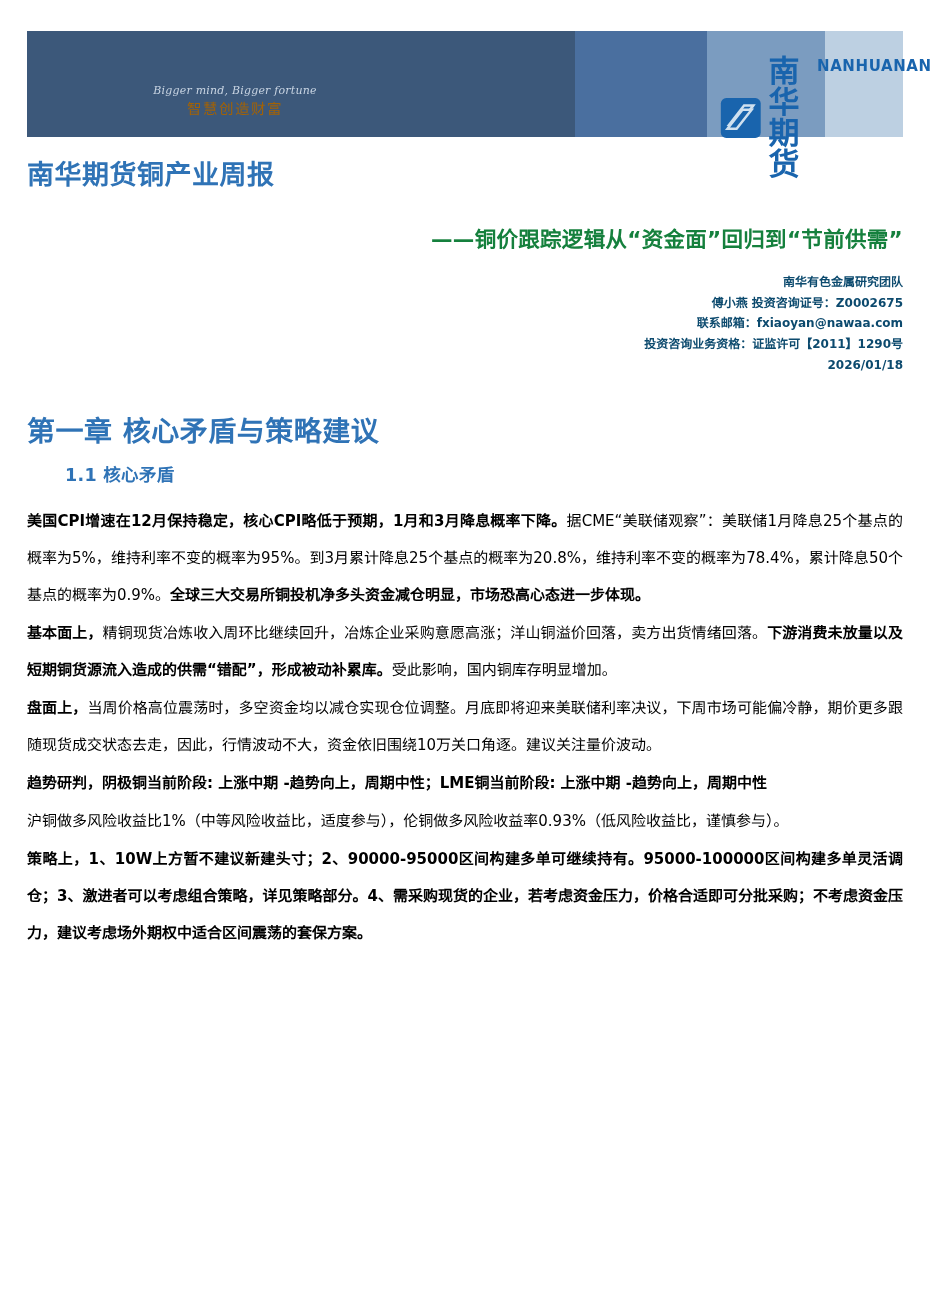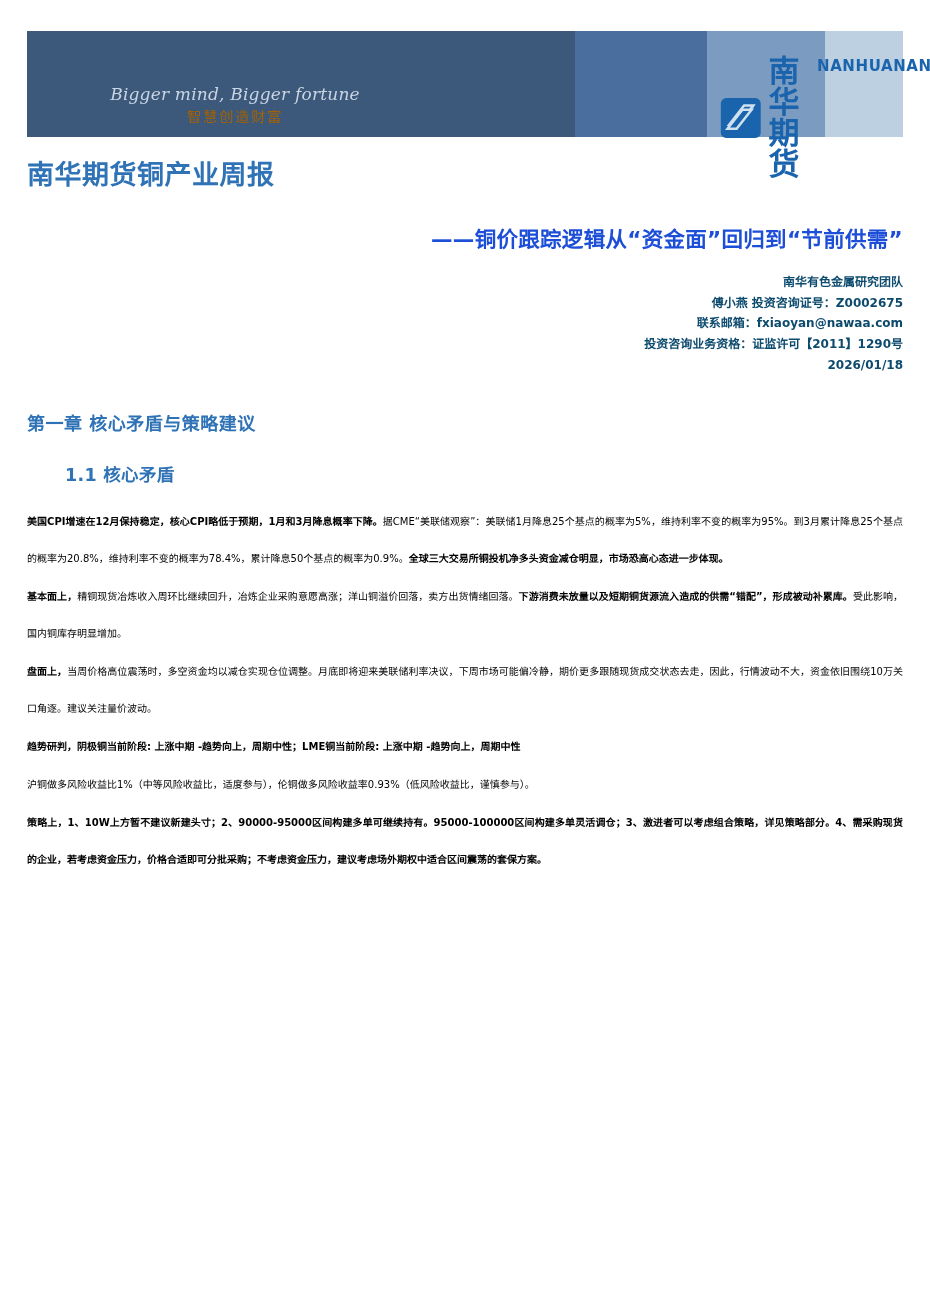--- a/index.html
+++ b/index.html
@@ -35,21 +35,21 @@
   .tagline-wrap {
     position: absolute;
     left: 85px;
     top: 84px;
     width: 300px;
     text-align: center;
     line-height: 1.28;
     pointer-events: none;
   }
   .tagline-en {
-    font-size: 17px;
+    font-size: 11px;
     color: #c9d5e3;
     letter-spacing: .2px;
     font-style: italic;
     font-family: "DejaVu Serif", "Liberation Serif", serif;
   }
   .tagline-cn {
     font-size: 14.5px;
     color: #a16207;
     letter-spacing: 1.5px;
     margin-top: 2px;
@@ -95,21 +95,21 @@
     font-weight: 700;
     color: #2f73b6;
     letter-spacing: .5px;
   }
   .doc-subtitle {
     position: absolute;
     right: 27px;
     top: 222px;
     font-size: 21.5px;
     font-weight: 700;
-    color: #1d4ed8;
+    color: #15803d;
     letter-spacing: .3px;
     white-space: nowrap;
   }
 
   
   .author-block {
     position: absolute;
     right: 27px;
     top: 272px;
     text-align: right;
@@ -118,21 +118,21 @@
     line-height: 1.72;
     font-weight: 700;
   }
   .author-block .line { white-space: nowrap; }
 
   
   .h1 {
     position: absolute;
     left: 27px;
     top: 409px;
-    font-size: 18px;
+    font-size: 28px;
     font-weight: 700;
     color: #2f73b6;
     letter-spacing: .5px;
   }
   .h2 {
     position: absolute;
     left: 27px;
     top: 461px;
     font-size: 17.5px;
     font-weight: 700;
@@ -143,21 +143,21 @@
 
   
   .body-wrap {
     position: absolute;
     left: 27px;
     top: 503px;
     width: 876px;
   }
   p.para {
     margin: 0 0 0 0;
-    font-size: 10px;
+    font-size: 15px;
     line-height: 37px;
     color: #000000;
     text-align: justify;
     text-justify: inter-ideograph;
     word-break: break-all;
   }
   p.para + p.para { margin-top: 1px; }
   .b { font-weight: 700; }
   .n { font-weight: 400; }
 </style>

